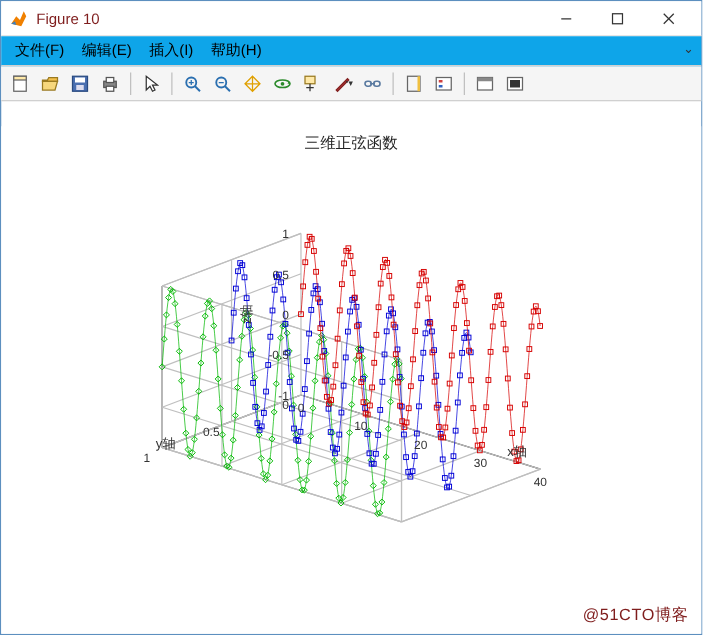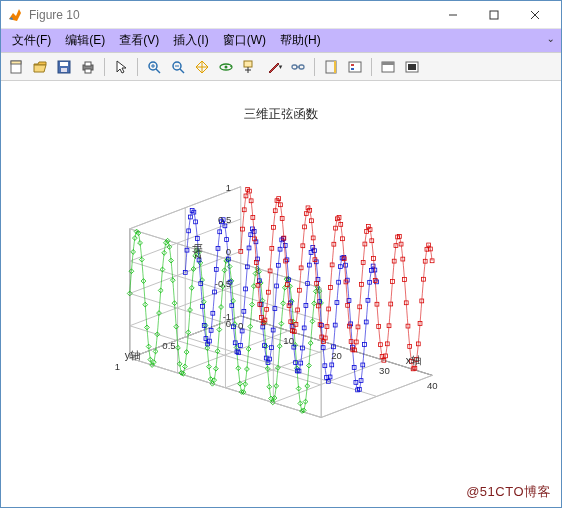--- a/index.html
+++ b/index.html
@@ -26,34 +26,34 @@
     background: #fff;
     display: flex;
     align-items: center;
     padding: 0 6px;
     border-bottom: 1px solid #e5e5e5;
   }
   .app-icon {
     width: 16px; height: 16px;
     margin-right: 6px;
   }
-  .title-text { flex: 1; color: #737373; }
+  .title-text { flex: 1; color: #7f1d1d; }
   .win-controls { display: flex; gap: 1px; }
   .win-btn {
     width: 40px; height: 22px;
     display: flex; align-items: center; justify-content: center;
     color: #555;
   }
   .menubar {
     height: 24px;
     display: flex;
     align-items: flex-end;
     padding: 0 4px;
     border-bottom: 1px solid #d0d0d0;
-    background: #c4b5fd;
+    background: #0ea5e9;
     position: relative;
   }
   .menu-item {
     padding: 3px 7px;
     cursor: default;
   }
   .menu-kabob {
     position: absolute; right: 6px; top: 4px;
     font-size: 10px; color: #333;
   }
@@ -130,23 +130,21 @@
             <line x1="1" y1="1" x2="9" y2="9" stroke="#333"></line>
             <line x1="9" y1="1" x2="1" y2="9" stroke="#333"></line>
           </svg>
         </div>
     </div>
   </div>
 
   <div class="menubar">
     <div class="menu-item">文件(F)</div>
     <div class="menu-item">编辑(E)</div>
-    <div class="menu-item">查看(V)</div>
     <div class="menu-item">插入(I)</div>
-    <div class="menu-item">窗口(W)</div>
     <div class="menu-item">帮助(H)</div>
     <div class="menu-kabob">⌄</div>
   </div>
 
   <div class="toolbar">
     <div class="tb-btn">
         <svg width="16" height="16">
           <rect x="3" y="2" width="10" height="12" fill="#fff" stroke="#666"></rect>
           <rect x="3" y="2" width="10" height="3" fill="#ffe9a8" stroke="#666"></rect>
         </svg>

